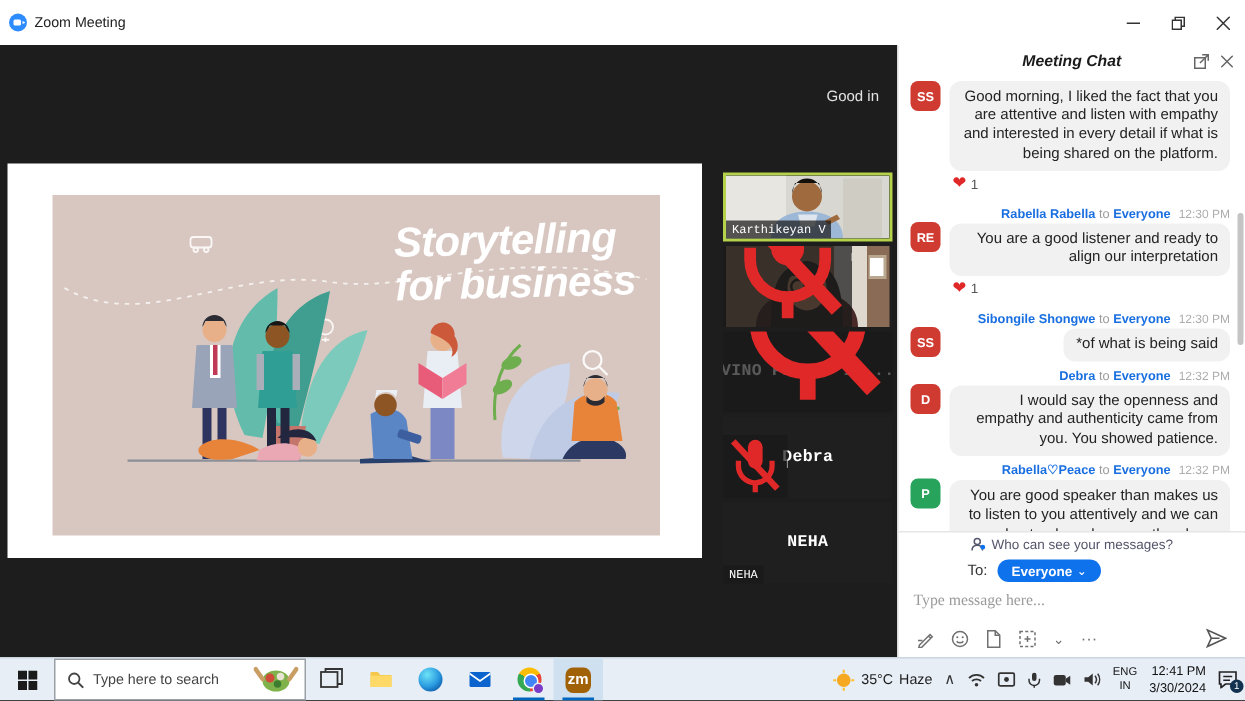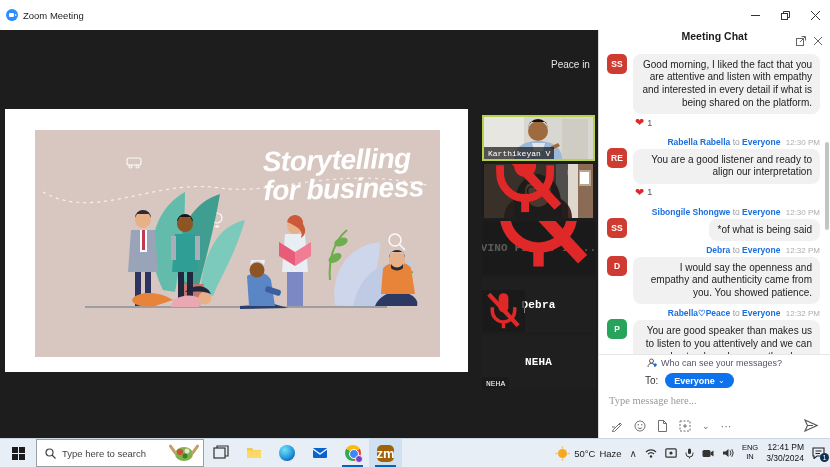--- a/index.html
+++ b/index.html
@@ -31,21 +31,21 @@
   .filmstrip { position:absolute; left:482px; top:85px; width:113px; display:flex; flex-direction:column; gap:3px;font-family:Liberation Mono, monospace; }
   .tile { position:relative; width:113px; height:54px; background:#1f1f1f; overflow:hidden; }
   .tile.speaking { height:46px; border:2px solid #b5d24b; }
   .tile svg { display:block; width:100%; height:100%; }
   .tile-center { position:absolute; inset:0; display:flex; align-items:center; justify-content:center; color:#fff; font-weight:bold; font-size:11px; letter-spacing:.2px; white-space:nowrap;}
   .tile-label { position:absolute; left:0; bottom:0; max-width:100%; background:rgba(25,25,25,.72); color:#fff; font-size:8px; padding:1.5px 4px; display:flex; align-items:center; gap:3px; white-space:nowrap; overflow:hidden;}
   .mic-off { flex:0 0 auto; }
 
   
   .chat { width:232px; background:#fff; display:flex; flex-direction:column; position:relative; border-left:1px solid #dcdcdc; }
-  .chat-header { height:22px; flex:0 0 auto; display:flex; align-items:flex-start; justify-content:center; position:relative; }
+  .chat-header { height:22px; flex:0 0 auto; display:flex; align-items:center; justify-content:center; position:relative;font-style:italic; }
   .chat-header .c-title { font-size:10.5px; font-weight:bold; color:#1b1b1b; }
   .chat-header-icons { position:absolute; right:8px; top:0; height:100%; display:flex; align-items:center; gap:8px; color:#666; }
   .chat-msgs { flex:1; overflow:hidden; padding:2px 10px 0 8px; position:relative;text-align:right; }
   .msg { display:flex; gap:6px; margin-bottom:2px; }
   .avatar { width:20px; height:20px; border-radius:5px; color:#fff; font-weight:bold; font-size:8.5px; display:flex; align-items:center; justify-content:center; flex:0 0 auto; }
   .avatar.red { background:#cf3b31; }
   .avatar.green { background:#27a35c; }
   .msg.with-h .avatar { margin-top:13px; }
   .msg-body { flex:1; min-width:0; }
   .msg-h { font-size:8.5px; color:#9a9a9a; margin:2px 0 2px 2px; white-space:nowrap; }
@@ -76,21 +76,21 @@
   .tb-search input::placeholder { color:#444; }
   .salad { width:30px; height:22px; flex:0 0 auto; }
   .tb-app { width:33px; display:flex; align-items:center; justify-content:center; position:relative; }
   .tb-app.running::after { content:""; position:absolute; left:6px; right:6px; bottom:0; height:2px; background:#0067c0; }
   .tb-app.active { background:#cfe0f1; }
   .icon16 { width:16px; height:16px; display:block; }
   .edge-ic { width:16px; height:16px; border-radius:50%; background:radial-gradient(circle at 36% 30%, #6fe3f7, #2a9be0 52%, #0b57a6 85%); }
   .chrome-ic { position:relative; width:16px; height:16px; border-radius:50%; background:conic-gradient(from -60deg, #fbbc05 0 120deg, #ea4335 120deg 240deg, #34a853 240deg 360deg); }
   .chrome-ic::before { content:""; position:absolute; left:4px; top:4px; width:8px; height:8px; border-radius:50%; background:#4285f4; border:1.5px solid #fff; }
   .chrome-badge { position:absolute; right:-2px; bottom:-2px; width:8px; height:8px; border-radius:50%; background:#7a3bc8; border:1px solid #e7eef6; }
-  .zoom-ic { width:17px; height:17px; border-radius:5px; background:#a16207; color:#fff; font-size:13px; font-weight:bold; display:flex; align-items:center; justify-content:center; }
+  .zoom-ic { width:17px; height:17px; border-radius:5px; background:#a16207; color:#fff; font-size:10px; font-weight:bold; display:flex; align-items:center; justify-content:center; }
   .tb-right { margin-left:auto; display:flex; align-items:center; gap:8px; padding:0 5px; }
   .weather { display:flex; align-items:center; gap:4px; font-size:9.5px; color:#1d1d1d; }
   .tray-ic { display:flex; align-items:center; color:#333; font-size:10px; }
   .lang { font-size:7.5px; line-height:1.15; text-align:center; color:#111; }
   .clock { font-size:8.5px; line-height:1.25; text-align:right; color:#111; }
   .notif { position:relative; display:flex; align-items:center; }
   .notif-badge { position:absolute; right:-4px; bottom:-3px; background:#11314f; color:#fff; font-size:6.5px; width:9px; height:9px; border-radius:50%; display:flex; align-items:center; justify-content:center; }
 </style>
 </head>
 <body>
@@ -116,21 +116,21 @@
           <svg width="9" height="9" viewBox="0 0 9 9">
             <path d="M0 0 L9 9 M9 0 L0 9" stroke="#333" stroke-width="1"></path>
           </svg>
         </div>
     </div>
   </div>
 
   <div class="content">
 
     <div class="stage">
-      <span class="signin">Peace in</span>
+      <span class="signin">Good in</span>
 
       <div class="slide">
         <div class="illus">
           <svg viewBox="0 0 405 227">
 
             <path d="M8,62 C60,92 120,48 185,58 C240,66 300,34 396,56" fill="none" stroke="#ffffff" stroke-width="1.2" stroke-dasharray="3,4" opacity="0.75"></path>
 
             <g stroke="#fff" fill="none" stroke-width="1.2" opacity="0.85">
               <rect x="92" y="28" width="14" height="7" rx="2"></rect>
                 <circle cx="95.5" cy="36.5" r="1.5"></circle>
@@ -507,21 +507,21 @@
       <div class="weather">
         <svg width="15" height="15" viewBox="0 0 15 15">
             <circle cx="7.5" cy="7.5" r="4.5" fill="#f6a821"></circle>
             <g stroke="#fbc02d" stroke-width="1.4">
               <line x1="7.5" y1="0.5" x2="7.5" y2="2.5"></line>
               <line x1="7.5" y1="12.5" x2="7.5" y2="14.5"></line>
               <line x1="0.5" y1="7.5" x2="2.5" y2="7.5"></line>
               <line x1="12.5" y1="7.5" x2="14.5" y2="7.5"></line>
             </g>
           </svg>
-        <span>50°C</span>
+        <span>35°C</span>
         <span>Haze</span>
       </div>
       <span class="tray-ic">∧</span>
       <span class="tray-ic">
           <svg width="12" height="10" viewBox="0 0 12 10">
             <path d="M1,4 a7,7 0 0 1 10,0 M3,6 a4.5,4.5 0 0 1 6,0" fill="none" stroke="#333" stroke-width="1.2"></path>
             <circle cx="6" cy="8.5" r="1.2" fill="#333"></circle>
           </svg>
         </span>
       <span class="tray-ic">

